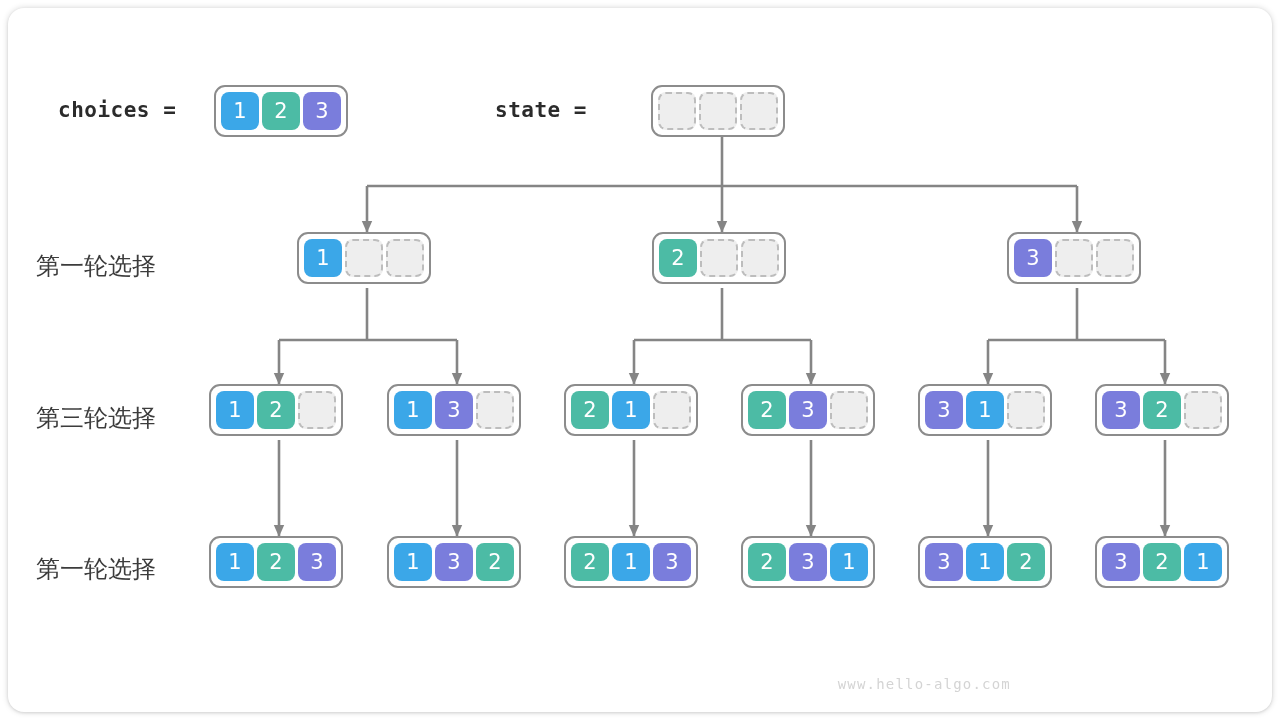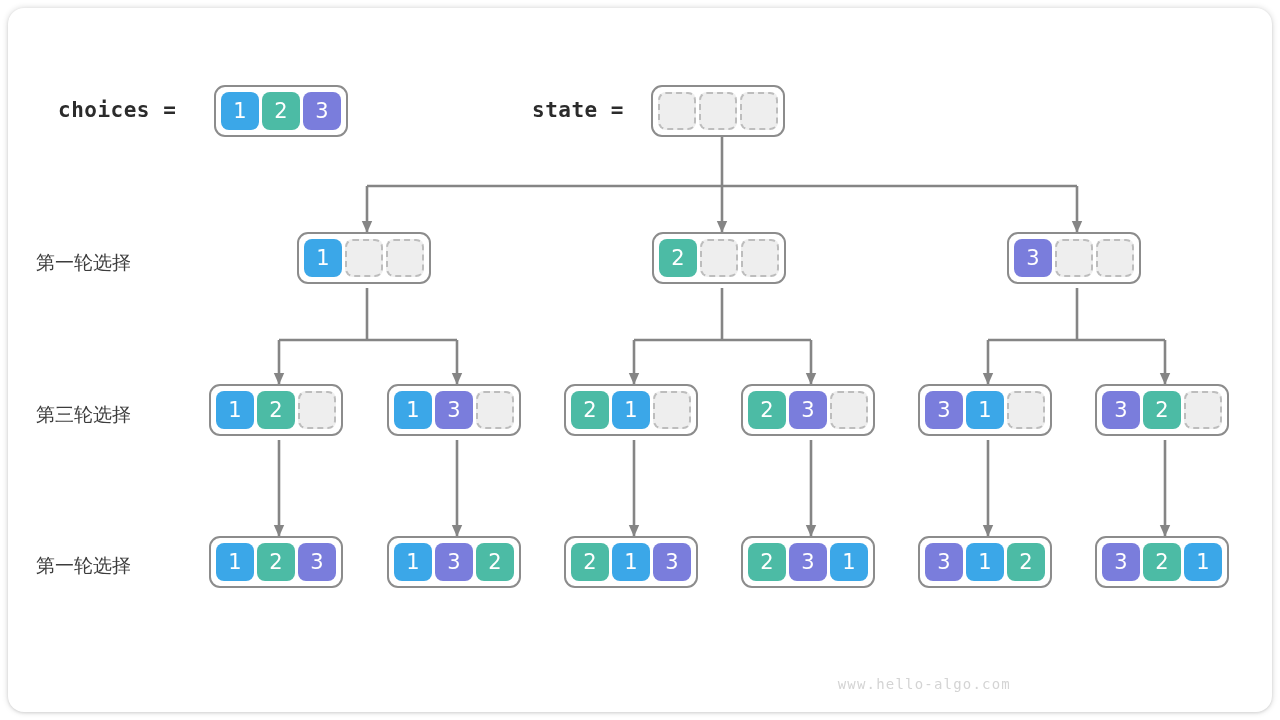--- a/index.html
+++ b/index.html
@@ -47,21 +47,21 @@
     font-weight: bold;
     font-size: 21px;
     color: #2b2b2b;
     white-space: nowrap;
     letter-spacing: 0.5px;
   }
 
   .row-label {
     position: absolute;
     font-family: "Liberation Sans", "DejaVu Sans", sans-serif;
-    font-size: 19px;
+    font-size: 24px;
     color: #3c3c3c;
     white-space: nowrap;
   }
 
   
   .array {
     position: absolute;
     display: flex;
     align-items: center;
     gap: 3px;
@@ -148,21 +148,21 @@
     </g>
   </svg>
 
   <div class="mono-label" style="left:58px; top:98px;">choices =</div>
   <div class="array" id="choices-array" style="left:214px; top:85px;">
       <div class="cell" style="background: rgb(59, 167, 232);">1</div>
       <div class="cell" style="background: rgb(76, 187, 165);">2</div>
       <div class="cell" style="background: rgb(122, 125, 220);">3</div>
     </div>
 
-  <div class="mono-label" style="left:532px; top:98px;">state =</div>
+  <div class="mono-label" style="left:495px; top:98px;">state =</div>
   <div class="array" id="state-array" style="left:651px; top:85px;">
       <div class="cell empty"></div>
       <div class="cell empty"></div>
       <div class="cell empty"></div>
     </div>
 
   <div class="row-label" style="left:36px; top:250px;">第一轮选择</div>
   <div class="row-label" style="left:36px; top:402px;">第三轮选择</div>
   <div class="row-label" style="left:36px; top:553px;">第一轮选择</div>
 

